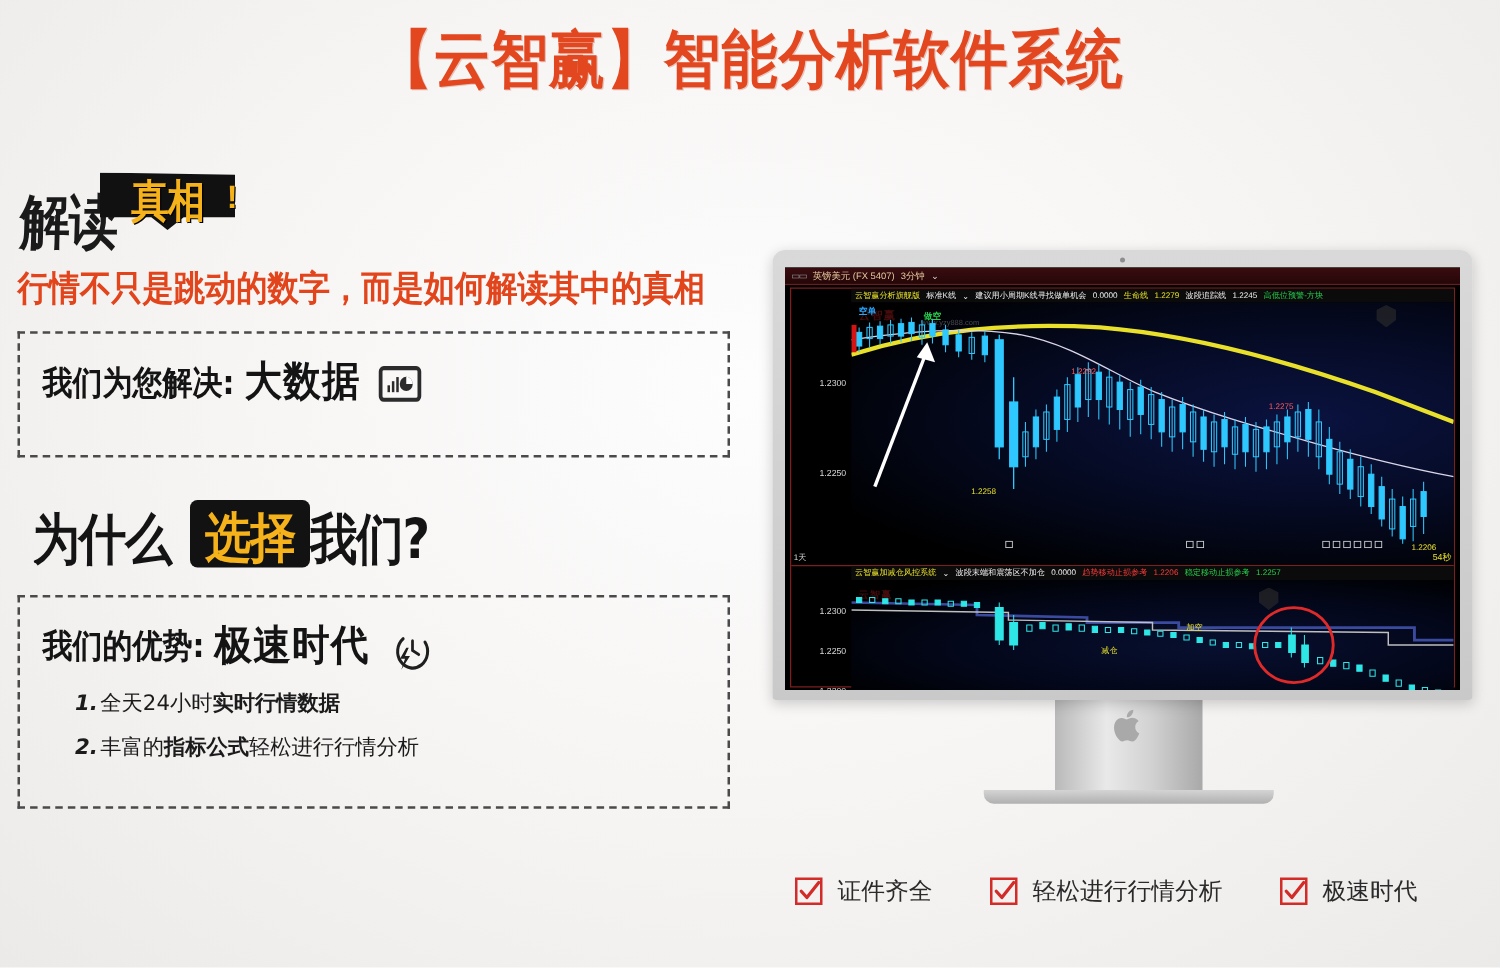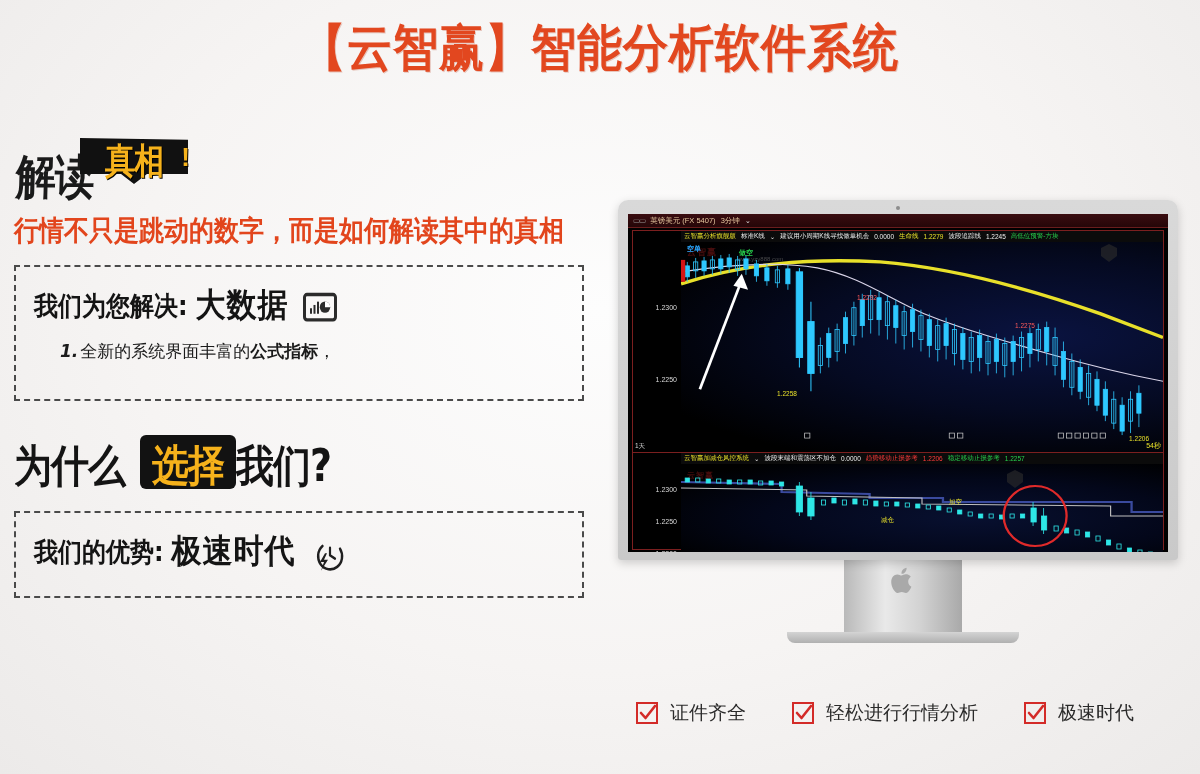--- a/index.html
+++ b/index.html
@@ -102,21 +102,21 @@
     margin-left: 10px; position: relative; top: 3px;
   }
   .bullets { margin-top: 14px; padding-left: 26px; }
   .bullet {
     font-size: 17px; color: #1b1b1b; margin-bottom: 12px;
     font-family: "DejaVu Sans", sans-serif;
   }
   .bullet .num { font-style: italic; font-weight: 700; margin-right: 2px; }
   .bullet b { font-weight: 700; }
 
-  .headline2 { position: relative; height: 58px; margin-top: 34px; margin-left: 2px; }
+  .headline2 { position: relative; height: 58px; margin-top: 34px; margin-left: 14px; }
   .headline2 .h2a, .headline2 .h2c {
     position: absolute; top: 6px;
     font-family: "DejaVu Sans", sans-serif;
     font-size: 38px; font-weight: 700; color: #141414;
     transform: scaleY(1.16); letter-spacing: -1px;
   }
   .headline2 .h2a { left: 2px; }
   .headline2 .h2c { left: 224px; }
   .headline2 .h2b-plate {
     position: absolute; left: 128px; top: 0px;
@@ -257,23 +257,20 @@
         <svg width="22" height="14" viewBox="0 0 22 14">
           <rect x="1" y="8" width="2" height="5" fill="#2b2b2b"></rect>
           <rect x="4.5" y="5" width="2" height="8" fill="#2b2b2b"></rect>
           <rect x="8" y="2" width="2" height="11" fill="#2b2b2b"></rect>
           <circle cx="16" cy="7" r="5.2" fill="#2b2b2b"></circle>
           <path d="M16 7 L16 1.8 A5.2 5.2 0 0 1 21.2 7 Z" fill="#ffffff"></path>
         </svg>
       </span>
     </div>
     <div class="bullets">
-      <div class="bullet">
-        <span class="num">1.</span><span>全新的系统界面丰富的</span><b>公式指标</b><span>，</span>
-      </div>
     </div>
   </div>
 
   <div class="headline2">
     <span class="h2a">为什么</span>
     <span class="h2b-plate"></span>
     <span class="h2b">选择</span>
     <span class="h2c">我们?</span>
   </div>
 
@@ -281,20 +278,28 @@
     <div class="box-head">
       <span>我们的优势:</span>
       <span class="emph">极速时代</span>
       <span class="ico-clock">
         <svg width="32" height="32" viewBox="0 0 32 32">
           <path d="M26 10 A12 12 0 1 1 8.5 7.5" fill="none" stroke="#1f1f1f" stroke-width="2.4" stroke-linecap="round"></path>
           <path d="M16 9 L16 16 L21 19" fill="none" stroke="#1f1f1f" stroke-width="2.2" stroke-linecap="round"></path>
           <path d="M11 14 L6 22 L10 22 L7 30 L14 20 L10 20 L13 14 Z" fill="#1f1f1f"></path>
         </svg>
       </span>
+    </div>
+    <div class="bullets">
+      <div class="bullet">
+        <span class="num">1.</span><span>全天24小时</span><b>实时行情数据</b><span></span>
+      </div>
+      <div class="bullet">
+        <span class="num">2.</span><span>丰富的</span><b>指标公式</b><span>轻松进行行情分析</span>
+      </div>
     </div>
   </div>
 </div>
 
 <div class="imac">
   <div class="screen-shell">
     <span class="cam"></span>
     <div class="screen">
 
       <div class="app">

